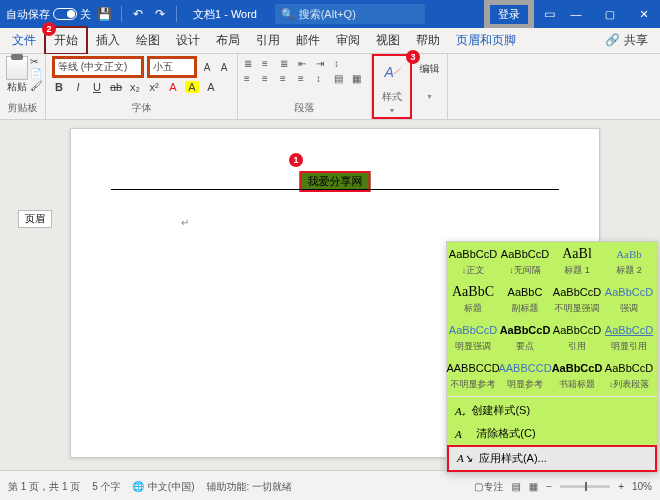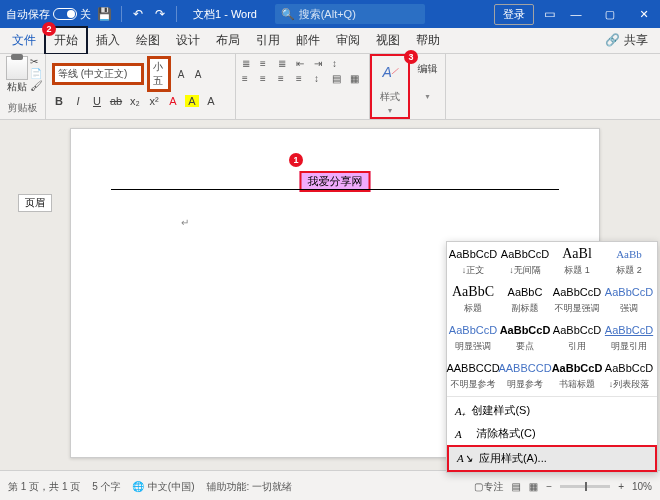--- a/index.html
+++ b/index.html
@@ -7,28 +7,28 @@
 .titlebar { height: 28px; background: #185abd; display: flex; align-items: center; color: #fff; font-size: 11px; }
 .tb-left { display: flex; align-items: center; gap: 6px; padding-left: 6px; text-align: center; }
 .autosave { display: flex; align-items: center; gap: 3px; }
 .autosave .switch { width: 24px; height: 12px; border: 1px solid #fff; border-radius: 6px; position: relative; }
 .autosave .switch::after { content: ""; position: absolute; width: 8px; height: 8px; background: #fff; border-radius: 50%; top: 1px; right: 1px; }
 .tb-icon { width: 16px; height: 16px; display: inline-flex; align-items: center; justify-content: center; color: #fff; font-size: 12px; }
 .tb-sep { width: 1px; height: 16px; background: rgba(255,255,255,.3); margin: 0 2px; }
 .doc-title { margin-left: 8px; }
 .search { margin-left: 18px; background: #2b6fc4; border-radius: 2px; height: 20px; display: flex; align-items: center; padding: 0 6px; gap: 4px; color: #d6e4f5; width: 150px; }
 .tb-right { margin-left: auto; display: flex; align-items: center; gap: 2px; }
-.signin { border: 1px solid #a3a3a3; padding: 2px 8px; border-radius: 2px; margin-right: 6px; font-size: 11px; }
+.signin { border: 6px solid #a3a3a3; padding: 2px 8px; border-radius: 2px; margin-right: 6px; font-size: 11px; }
 .win-btn { width: 32px; height: 28px; display: flex; align-items: center; justify-content: center; }
 .callout2 { width: 14px; height: 14px; background: #e81123; border-radius: 50%; color: #fff; font-size: 9px; display: flex; align-items: center; justify-content: center; position: absolute; top: 22px; left: 42px; z-index: 5; font-weight: bold; }
 
 .tabs { height: 26px; background: #f3f2f1; display: flex; align-items: center; border-bottom: 1px solid #d0d0d0; padding-left: 4px; font-size: 12px; color: #333; position: relative; }
 .tab { padding: 4px 8px; cursor: pointer; }
 .tab.file { color: #185abd; font-weight: 500; }
-.tab.active { border: 2px solid #0f172a; }
+.tab.active { border: 2px solid #7f1d1d; }
 .tab.hf { color: #185abd; }
 .share { margin-left: auto; margin-right: 6px; color: #333; padding: 2px 6px; }
 
 .ribbon { height: 66px; background: #f3f2f1; border-bottom: 1px solid #d0d0d0; display: flex; font-size: 10px; color: #444; position: relative; }
 .rgroup { border-right: 1px solid #d0d0d0; padding: 2px 6px; height: 100%; display: flex; flex-direction: column; }
 .rgroup .lbl { text-align: center; font-size: 10px; margin-top: auto; padding-bottom: 2px; color: #666; }
 .clip { width: 46px; }
 .clip-inner { display: flex; gap: 2px; }
 .paste-btn { width: 28px; text-align: center; }
 .paste-ic { width: 22px; height: 24px; background: linear-gradient(#fff,#e8e8e8); border: 1px solid #bbb; margin: 0 auto; position: relative; }
@@ -43,26 +43,26 @@
 .para-row { display: flex; gap: 5px; margin-top: 2px; }
 .pbtn { width: 13px; height: 13px; display: inline-block; color: #555; }
 .styles { flex: 0 0 40px; border: 2px solid #e81123; position: relative; }
 .styles-ic { width: 24px; height: 24px; margin: 2px auto; display: flex; align-items: center; justify-content: center; font-size: 14px; font-style: italic; font-family: Georgia; }
 .callout3 { position: absolute; top: -6px; right: -10px; width: 14px; height: 14px; background: #e81123; border-radius: 50%; color: #fff; font-size: 9px; display: flex; align-items: center; justify-content: center; font-weight: bold; }
 .edit { flex: 0 0 36px; gap: 16px; }
 
 .canvas { position: relative; height: 350px; background: #eceae6; }
 .page { position: absolute; left: 70px; top: 8px; width: 530px; height: 330px; background: #fff; border: 1px solid #ccc; box-shadow: 0 1px 3px rgba(0,0,0,.15); }
 .hdr-line { position: absolute; top: 60px; left: 40px; right: 40px; border-bottom: 1px solid #000; }
-.hdr-text { position: absolute; top: 42px; left: 50%; transform: translateX(-50%); padding: 1px 6px; border: 2px solid #e81123; background: #f0abfc; font-size: 11px; }
+.hdr-text { position: absolute; top: 42px; left: 50%; transform: translateX(-50%); padding: 1px 6px; border: 2px solid #e81123; background: #4d7c0f; font-size: 11px; }
 .callout1 { position: absolute; top: 24px; left: 218px; width: 14px; height: 14px; background: #e81123; border-radius: 50%; color: #fff; font-size: 9px; display: flex; align-items: center; justify-content: center; font-weight: bold; }
-.hf-tag { position: absolute; top: 74px; left: 18px; background: #fff; border: 1px solid #bbb; padding: 1px 6px; font-size: 10px; }
+.hf-tag { position: absolute; top: 90px; left: 18px; background: #fff; border: 1px solid #bbb; padding: 1px 6px; font-size: 10px; }
 .cursor { position: absolute; top: 88px; left: 110px; font-size: 10px; color: #888; }
 
-.gallery { position: absolute; top: 121px; right: 2px; width: 212px; background: #ffffff; border: 1px solid #ccc; box-shadow: 0 2px 8px rgba(0,0,0,.2); z-index: 10; }
+.gallery { position: absolute; top: 121px; right: 2px; width: 212px; background: #bef264; border: 1px solid #ccc; box-shadow: 0 2px 8px rgba(0,0,0,.2); z-index: 10; }
 .grow { display: flex; border-bottom: 0px solid #eee; }
 .gcell { width: 52px; padding: 3px 2px; text-align: center; }
 .gprev { font-size: 11px; height: 18px; display: flex; align-items: center; justify-content: center; }
 .gname { font-size: 9px; color: #555; margin-top: 1px; white-space: nowrap; overflow: hidden; }
 .gprev.normal { color: #000; }
 .gprev.blue { color: #4472c4; }
 .gprev.big { font-family: "SimHei"; }
 .gprev.title { color: #000; font-family: "SimHei"; font-size: 14px; }
 .gprev.stbold { font-weight: bold; }
 .gprev.ul { text-decoration: underline; }
@@ -112,20 +112,21 @@
   <span class="tab active">开始</span>
   <span class="tab">插入</span>
   <span class="tab">绘图</span>
   <span class="tab">设计</span>
   <span class="tab">布局</span>
   <span class="tab">引用</span>
   <span class="tab">邮件</span>
   <span class="tab">审阅</span>
   <span class="tab">视图</span>
   <span class="tab">帮助</span>
+  <span class="tab hf">页眉和页脚</span>
   <span class="share">🔗 <span>共享</span></span>
 </div>
 
 <div class="ribbon">
   <div class="rgroup clip">
     <div class="clip-inner">
       <div class="paste-btn">
         <div class="paste-ic"></div>
         <div>粘贴</div>
       </div>
@@ -133,54 +134,56 @@
         <span>✂</span>
         <span>📄</span>
         <span>🖌</span>
       </div>
     </div>
     <div class="lbl">剪贴板</div>
   </div>
   <div class="rgroup font">
     <div class="font-row1">
       <span class="font-sel" style="width:92px">等线 (中文正文)</span>
-      <span class="font-sel" style="width:24px">小五</span>
+      <span class="font-sel" style="width:50px">小五</span>
       <span class="fbtn">A</span>
       <span class="fbtn">A</span>
     </div>
     <div class="font-row2">
       <span class="fbtn" style="font-weight:bold">B</span>
       <span class="fbtn" style="font-style:italic">I</span>
       <span class="fbtn" style="text-decoration:underline">U</span>
       <span class="fbtn" style="text-decoration:line-through">ab</span>
       <span class="fbtn">x₂</span>
       <span class="fbtn">x²</span>
       <span class="fbtn" style="color:#e81123">A</span>
       <span class="fbtn" style="background:#ff0">A</span>
       <span class="fbtn">A</span>
     </div>
+    <div class="lbl">字体</div>
   </div>
   <div class="rgroup para">
     <div class="para-row">
       <span class="pbtn">≣</span>
       <span class="pbtn">≡</span>
       <span class="pbtn">≣</span>
       <span class="pbtn">⇤</span>
       <span class="pbtn">⇥</span>
       <span class="pbtn">↕</span>
     </div>
     <div class="para-row">
       <span class="pbtn">≡</span>
       <span class="pbtn">≡</span>
       <span class="pbtn">≡</span>
       <span class="pbtn">≡</span>
       <span class="pbtn">↕</span>
       <span class="pbtn">▤</span>
       <span class="pbtn">▦</span>
     </div>
+    <div class="lbl">段落</div>
   </div>
   <div class="rgroup styles">
     <div class="styles-ic">
         <span style="color:#4472c4">A</span>
         <sub style="color:#e81123;font-size:8px">⟋</sub>
       </div>
     <div class="lbl">样式</div>
     <span class="dd" style="text-align:center">▾</span>
     <div class="callout3">3</div>
   </div>

